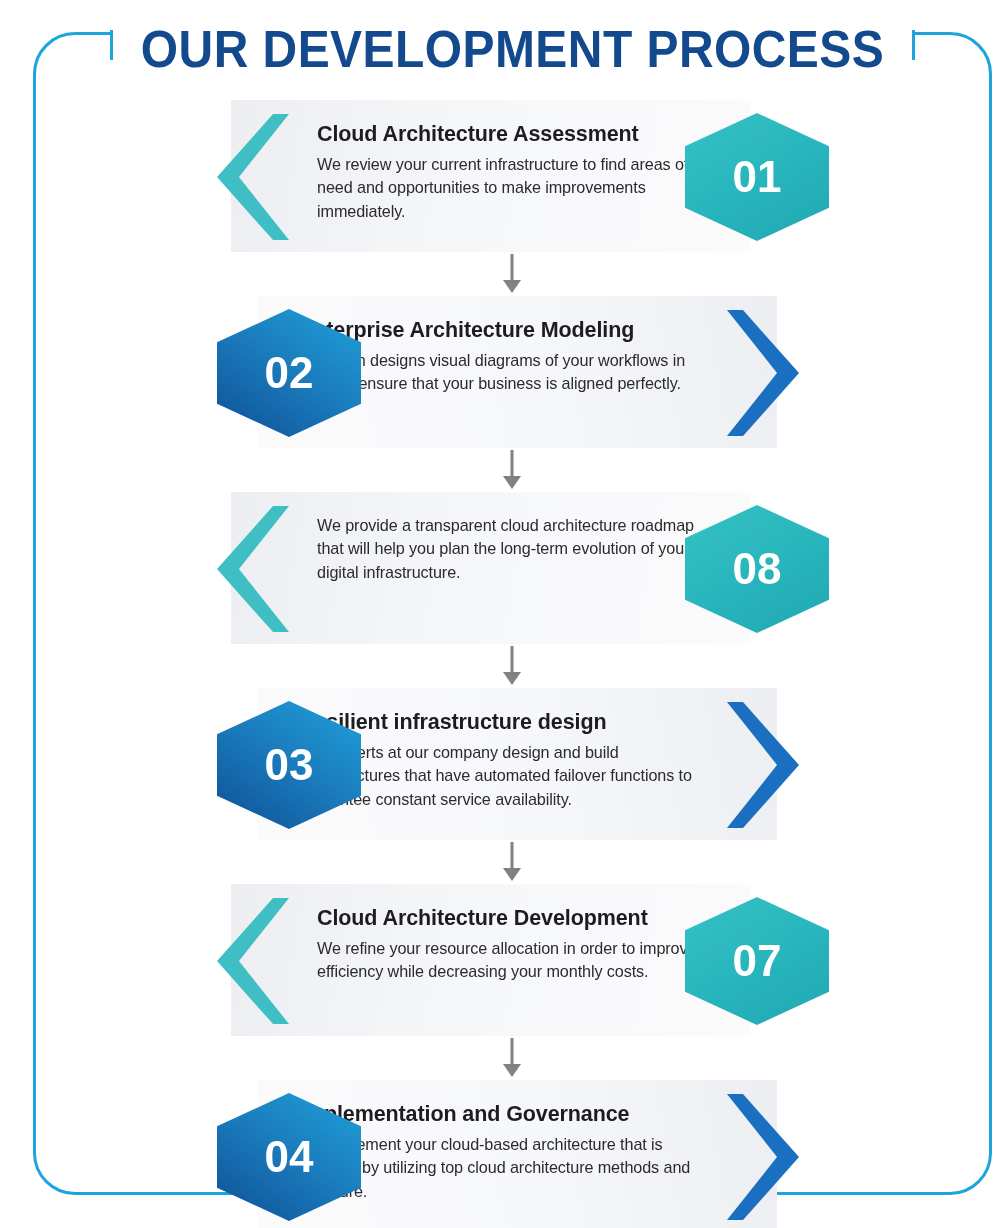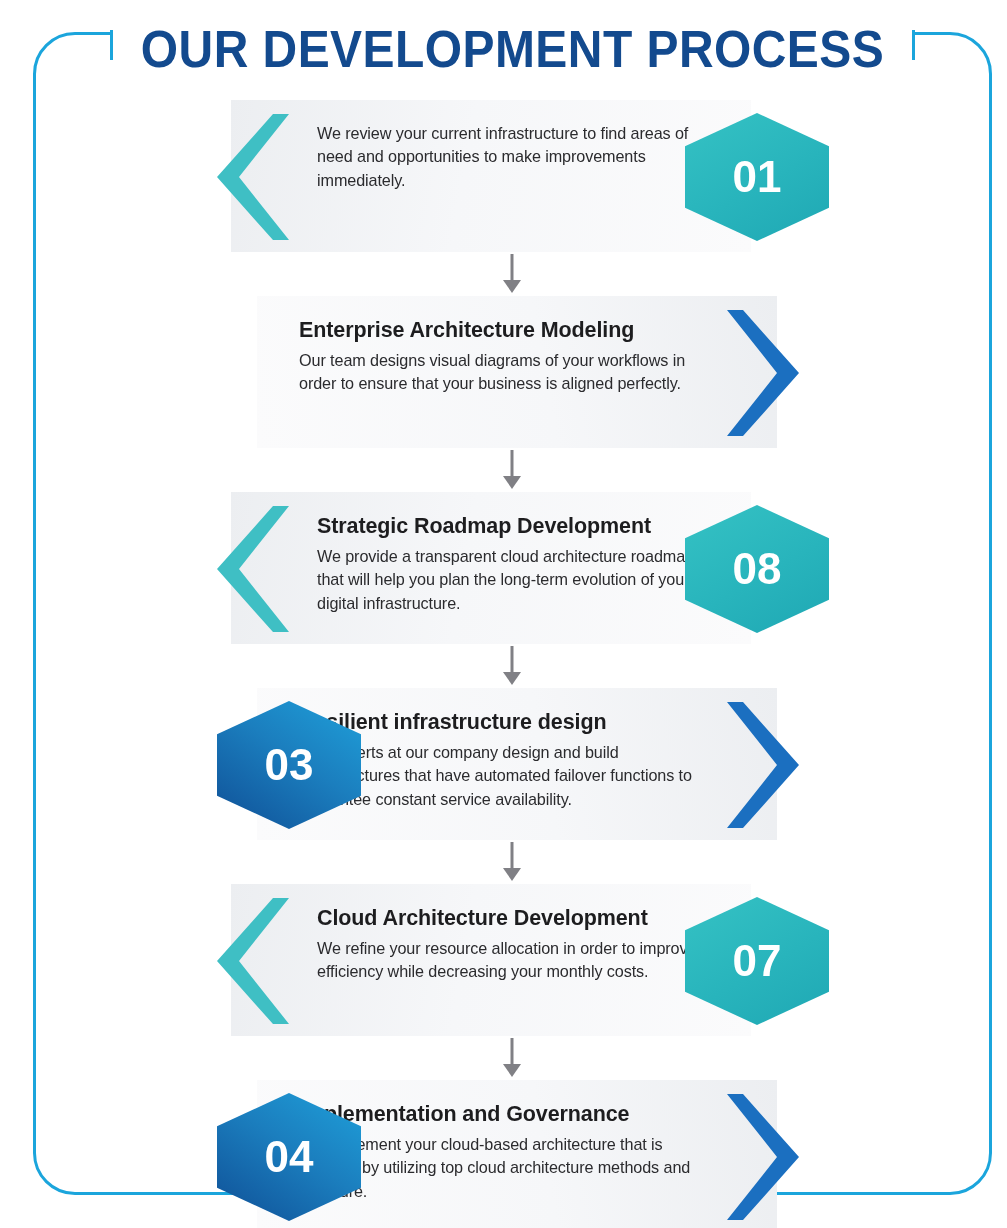--- a/index.html
+++ b/index.html
@@ -191,20 +191,21 @@
 
   <div class="page-title">OUR DEVELOPMENT PROCESS</div>
 
   <div class="steps">
       <div class="step left-num">
         <div class="chev left"><svg width="78" height="126" viewBox="0 0 78 126">
             <path d="M62 0 L78 0 L28 63 L78 126 L62 126 L6 63 Z" fill="#3fbfc4"></path>
           </svg></div>
         <div class="card">
           <div class="card-inner">
+            <div class="step-title">Cloud Architecture Assessment</div>
             <div class="step-desc">We review your current infrastructure to find areas of need and opportunities to make improvements immediately.</div>
           </div>
         </div>
         <div class="hex teal">
           <span class="hex-num">01</span>
         </div>
       </div>
       <div class="connector">
         <svg width="34" height="44" viewBox="0 0 34 44">
           <path d="M17 2 L17 30" stroke="#808085" stroke-width="3"></path>
@@ -214,34 +215,36 @@
       <div class="step right-num">
         <div class="chev right"><svg width="78" height="126" viewBox="0 0 78 126">
             <path d="M16 0 L0 0 L50 63 L0 126 L16 126 L72 63 Z" fill="#1b6fc0"></path>
           </svg></div>
         <div class="card">
           <div class="card-inner">
             <div class="step-title">Enterprise Architecture Modeling</div>
             <div class="step-desc">Our team designs visual diagrams of your workflows in order to ensure that your business is aligned perfectly.</div>
           </div>
         </div>
+        <div class="hex blue">
+          <span class="hex-num">02</span>
+        </div>
       </div>
       <div class="connector">
         <svg width="34" height="44" viewBox="0 0 34 44">
           <path d="M17 2 L17 30" stroke="#808085" stroke-width="3"></path>
           <path d="M8 28 L17 41 L26 28 Z" fill="#808085"></path>
         </svg>
       </div>
       <div class="step left-num">
         <div class="chev left"><svg width="78" height="126" viewBox="0 0 78 126">
             <path d="M62 0 L78 0 L28 63 L78 126 L62 126 L6 63 Z" fill="#3fbfc4"></path>
           </svg></div>
         <div class="card">
           <div class="card-inner">
-            <div class="step-title">Strategic Roadmap Development</div>
             <div class="step-desc">We provide a transparent cloud architecture roadmap that will help you plan the long-term evolution of your digital infrastructure.</div>
           </div>
         </div>
         <div class="hex teal">
           <span class="hex-num">08</span>
         </div>
       </div>
       <div class="connector">
         <svg width="34" height="44" viewBox="0 0 34 44">
           <path d="M17 2 L17 30" stroke="#808085" stroke-width="3"></path>

